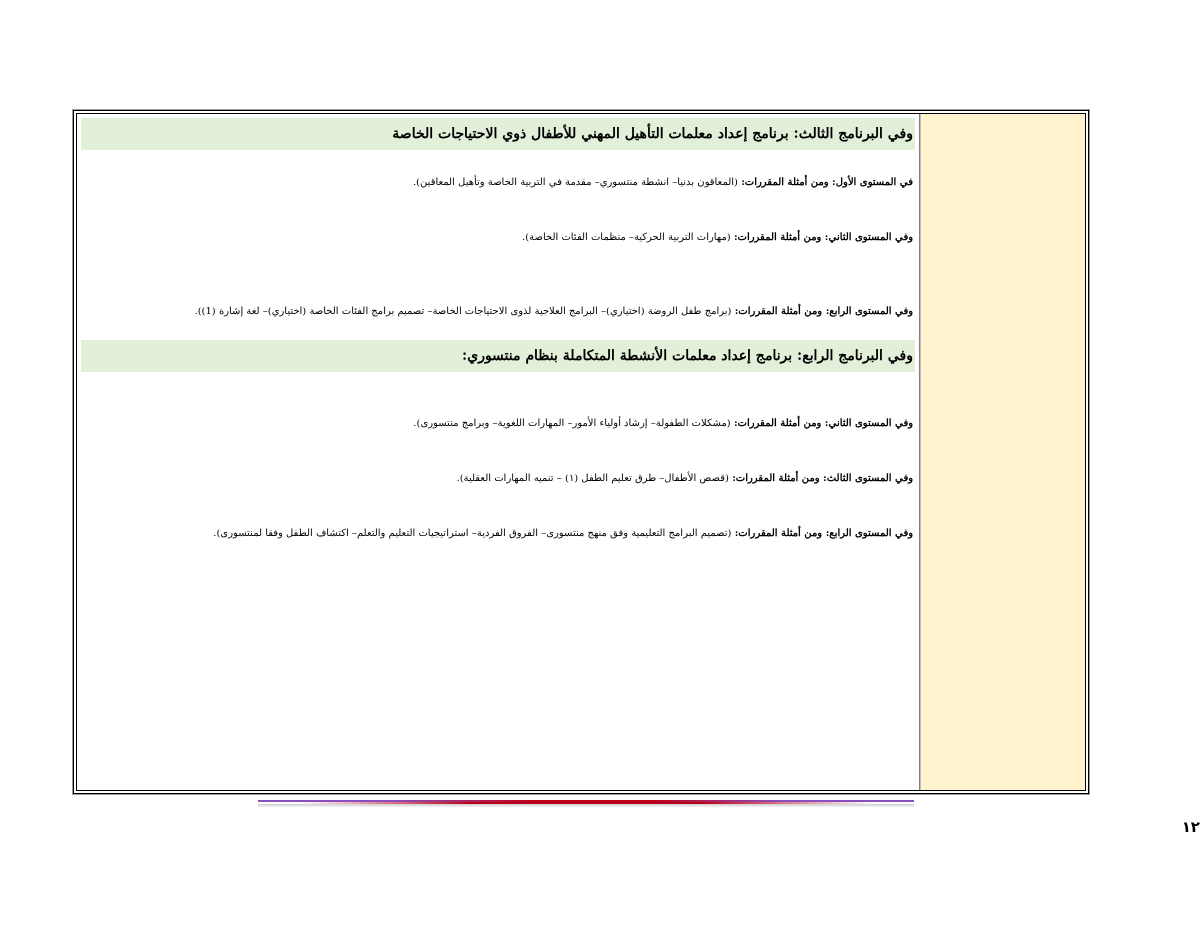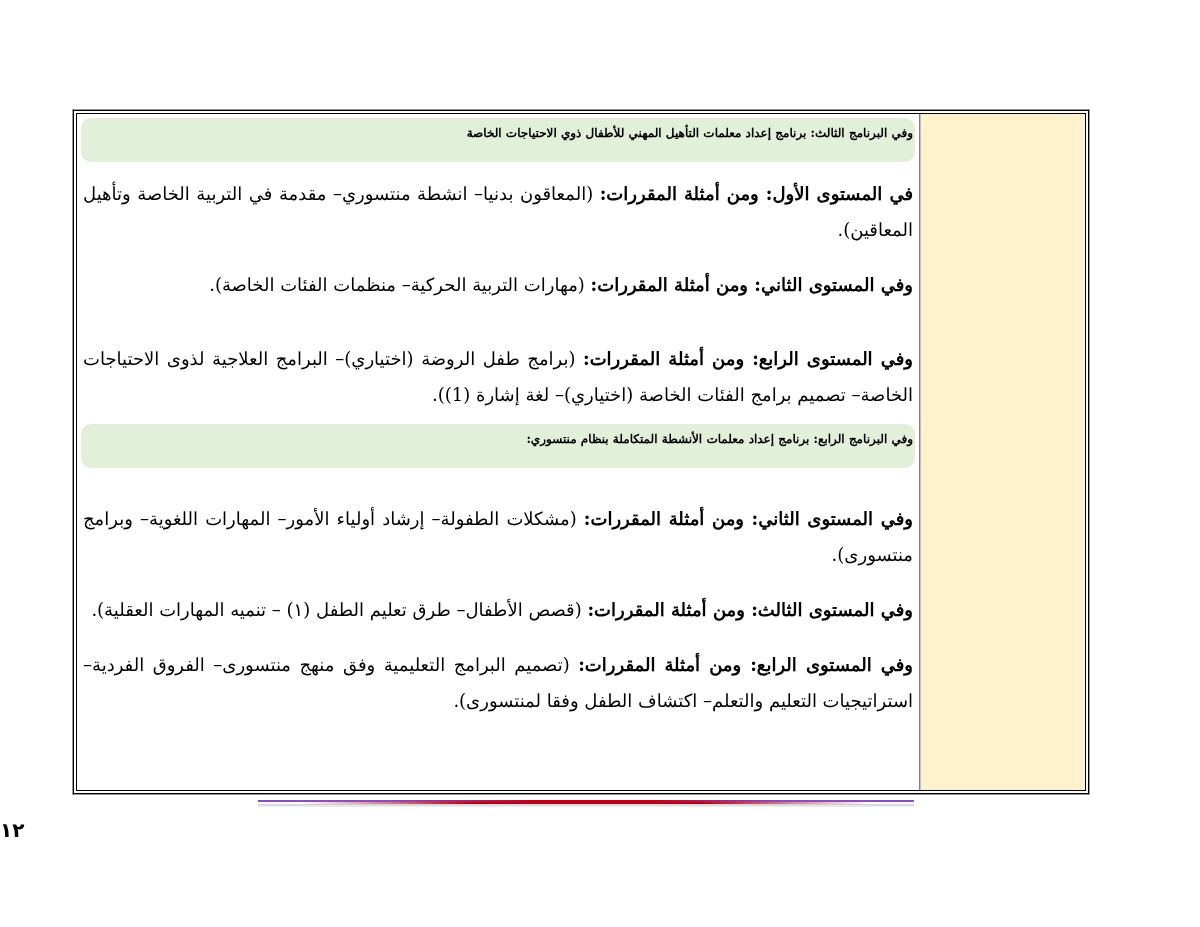--- a/index.html
+++ b/index.html
@@ -42,30 +42,29 @@
     .side-cell {
       flex: 1;
       height: 100%;
       background: #fff2cc;
       box-sizing: border-box;
       border-left: 1px solid #bfbfbf;
     }
     .band {
       background: #e2efd9;
       font-weight: bold;
-      font-size: 12px;
+      font-size: 14px;
       line-height: 30px;
-      height: 44px;
+      height: 32px;
       padding: 0 2px;
       margin: 0 -2px;
       white-space: nowrap;
-      border-radius: 10px;
     }
     .para {
-      font-size: 18px;
+      font-size: 10px;
       line-height: 36px;
       margin: 0;
     }
     .para .lead {
       font-weight: bold;
     }
     .gap-small { height: 14px; }
     .gap-med { height: 19px; }
     .gap-tight { height: 11px; }
 
@@ -86,23 +85,23 @@
     }
     .divider .l3 {
       position: absolute; left: 0; right: 0; top: 5px; height: 3px;
       background: linear-gradient(to bottom, #cfcfcf, #f3f3f3);
     }
     .page-number {
       position: absolute;
       left: 0;
       width: 1200px;
       top: 818px;
-      text-align: left;
+      text-align: right;
       font-weight: bold;
-      font-size: 20px;
+      font-size: 15px;
       direction: rtl;
       font-family: "DejaVu Sans", sans-serif;
     }
   </style>
 </head>
 <body>
 
 <div class="frame">
   <div class="content-cell">
 

